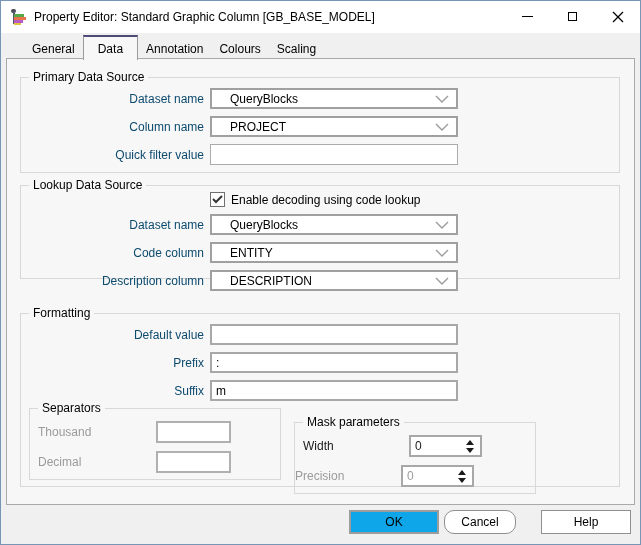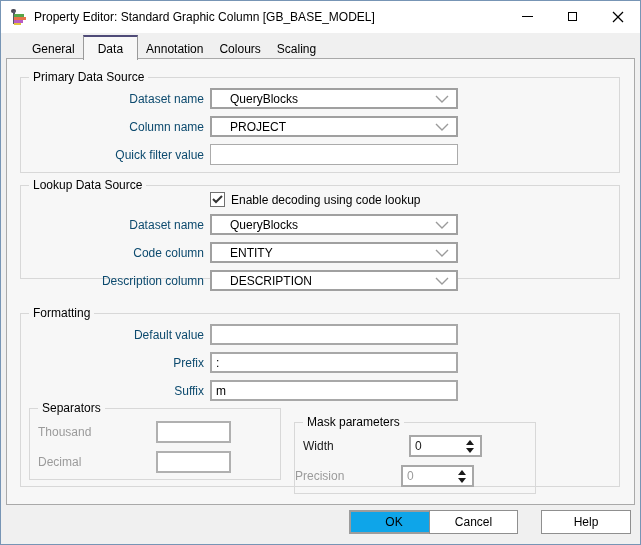--- a/index.html
+++ b/index.html
@@ -272,16 +272,16 @@
               <span class="arr-up"></span>
               <span class="arr-dn"></span>
             </span>
           </div>
         </div>
       </div>
     </div>
   </div>
 
   <button class="btn default" style="left:348px; top:509px; width:90px;">OK</button>
-  <button class="btn" style="left:428px; top:509px; width:89px;">Cancel</button>
+  <button class="btn" style="left:443px; top:509px; width:72px;border-radius:10px;">Cancel</button>
   <button class="btn" style="left:540px; top:509px; width:90px;">Help</button>
 
 </div>
 
 </body></html>

